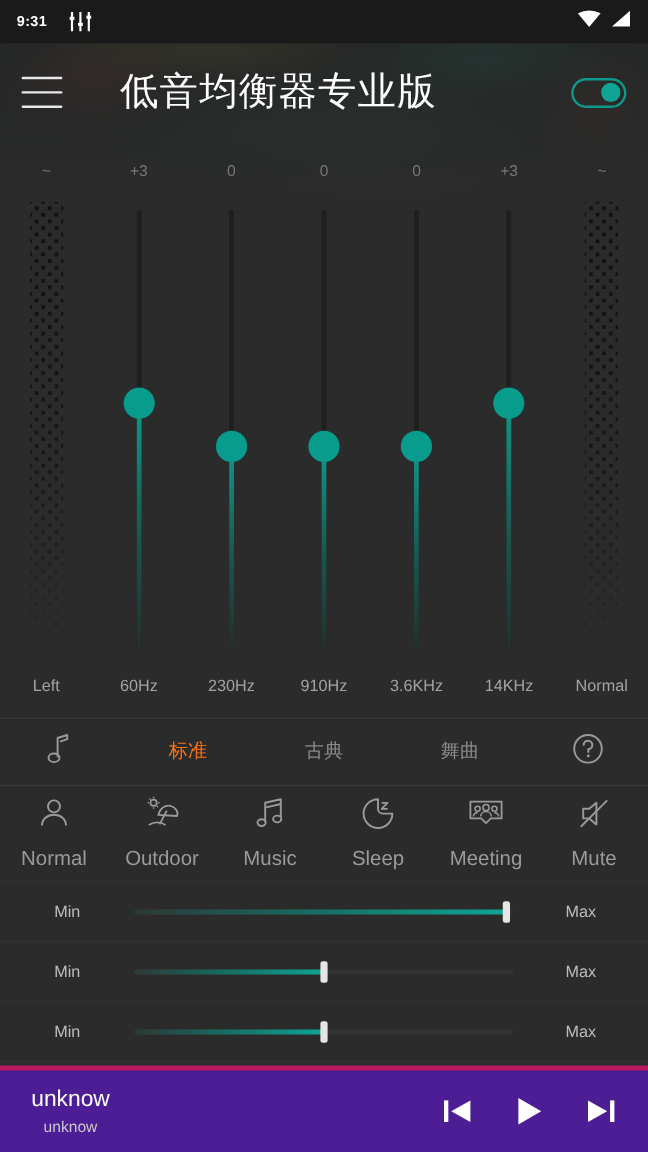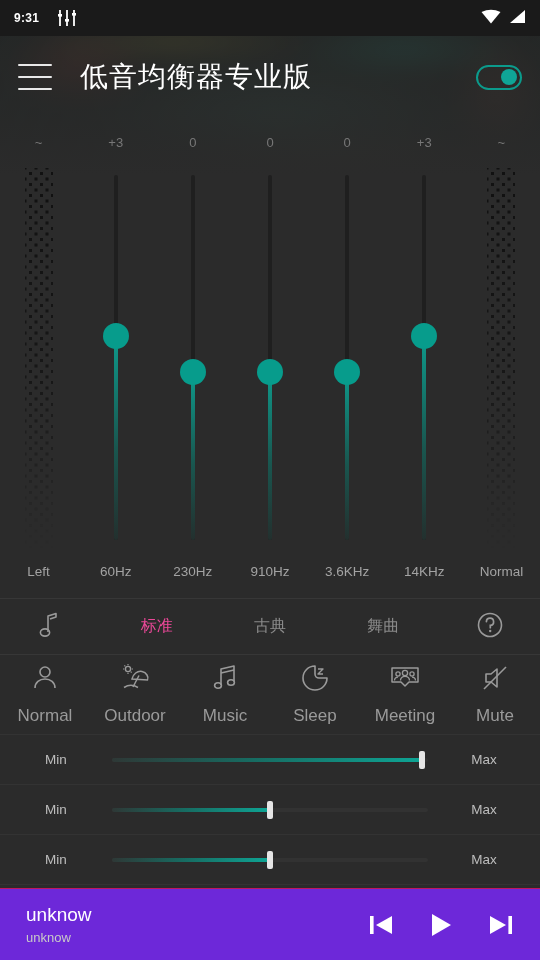--- a/index.html
+++ b/index.html
@@ -46,21 +46,21 @@
     position:absolute; inset:0;
     background:linear-gradient(to bottom, rgba(40,40,40,.25) 0%, rgba(43,43,43,.55) 55%, #2b2b2b 100%);
   }
 
   .appbar{
     position:absolute; left:0; top:36px; width:540px; height:82px;
     display:flex; align-items:center; padding:0 18px; z-index:10;
   }
   .hamburger{ width:34px; height:26px; display:flex; flex-direction:column; justify-content:space-between; cursor:pointer;}
   .hamburger i{ display:block; height:2px; background:#e8e8e8; border-radius:1px;}
-  .app-title{ color:#fff; font-size:28px; margin-left:28px; letter-spacing:1px; white-space:nowrap;}
+  .app-title{ color:#fff; font-size:32px; margin-left:48px; letter-spacing:1px; white-space:nowrap;}
   .toggle{
     margin-left:auto; width:46px; height:25px; border:2px solid #0b9b8c;
     border-radius:13px; position:relative; background:transparent; cursor:pointer;
   }
   .toggle .knob{
     position:absolute; top:2.5px; right:3px; width:16px; height:16px;
     border-radius:50%; background:#0fa596;
   }
 
   
@@ -101,21 +101,21 @@
     cursor:pointer;
   }
 
   
   .presets{
     position:absolute; left:0; top:598px; width:540px; height:57px;
     border-top:1px solid #373737; border-bottom:1px solid #373737;
     display:flex; align-items:center; z-index:6;
   }
   .preset{ flex:1; text-align:center; color:#8a8a8a; font-size:16px; cursor:pointer;}
-  .preset.active{ color:#ec4899; }
+  .preset.active{ color:#f97316; }
   .preset.icononly{ flex:0 0 100px; }
 
   
   .modes{
     position:absolute; left:0; top:655px; width:540px; height:80px;
     display:flex; align-items:center; border-bottom:1px solid #333; z-index:6;
   }
   .mode{ flex:1; display:flex; flex-direction:column; align-items:center; gap:8px; cursor:pointer;}
   .mode span{ color:#9a9a9a; font-size:17px;}
 
@@ -135,22 +135,23 @@
     background:linear-gradient(to right, #2e3836 0%, #176b61 45%, #0ea595 100%);
   }
   .hthumb{
     position:absolute; top:50%; margin-top:-9px; width:6px; height:18px;
     background:#e6e6e6; border-radius:2px; margin-left:-3px; cursor:pointer;
   }
 
   
   .player{
     position:absolute; left:0; bottom:0; width:540px; height:72px;
-    background:#6d28d9; display:flex; align-items:center; padding:0 26px; z-index:7;
-    border-top:1px solid #be185d;
+    background:#4c1d95; display:flex; align-items:center; padding:0 26px; z-index:7;
+    border-top:4px solid #be185d;
+    text-align:center;
   }
   .ptitle{ color:#fff; font-size:19px; line-height:1.15;}
   .psub{ color:#c9c9c9; font-size:13px; margin-top:4px;}
   .pctrls{ margin-left:auto; display:flex; align-items:center; gap:34px;}
   .pbtn{ cursor:pointer; display:flex; align-items:center; justify-content:center;}
 </style>
 </head>
 <body>
 
 <div id="app">

